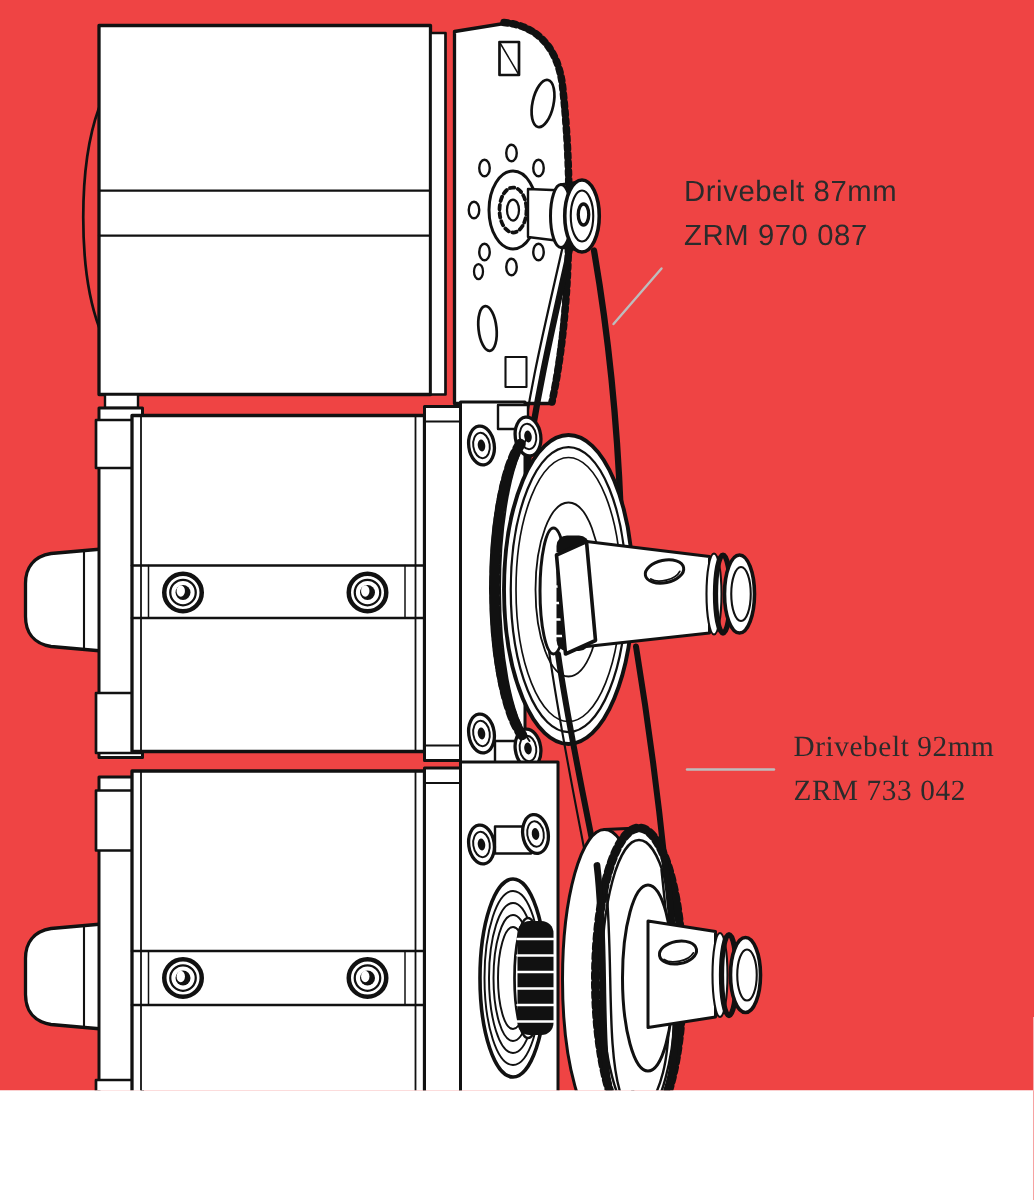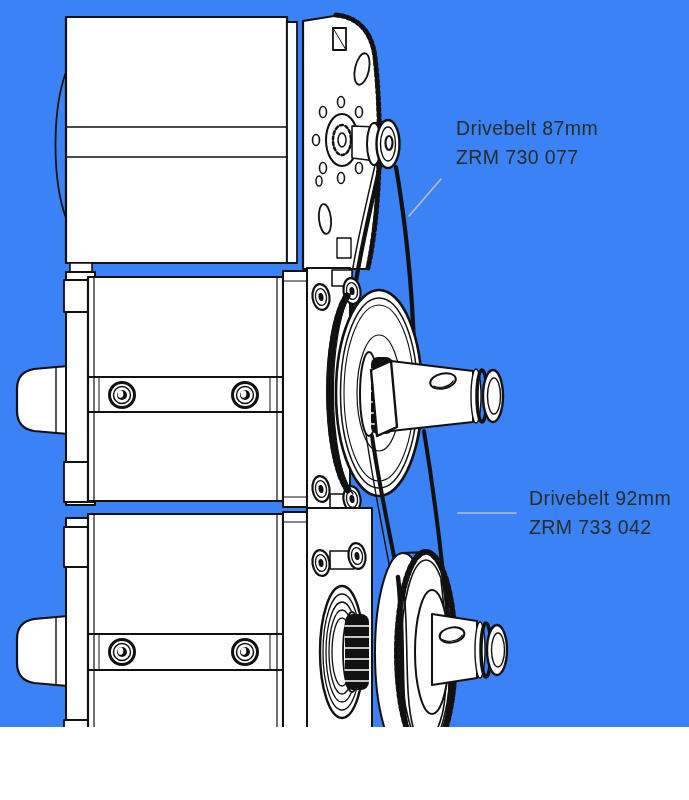--- a/index.html
+++ b/index.html
@@ -1,19 +1,19 @@
 <!DOCTYPE html>
 <html><head>
 <meta charset="utf-8">
 <style>
   html,body{margin:0;padding:0;background:#ffffff;}
   .stage{
     position:relative;
     width:689px;height:727px;
-    background:#3b82f6;
+    background:#ef4444;
     overflow:hidden;
     font-family:"Liberation Sans", sans-serif;
   }
   .stage svg{position:absolute;left:0;top:0;}
   .annotation{
     position:absolute;
     color:#2b2b2b;
     font-size:19.5px;
     line-height:29px;
     letter-spacing:0.4px;
@@ -283,21 +283,21 @@
   </g>
 
   <g>
     <line x1="409" y1="216" x2="441" y2="179" stroke="#bdbdbd" stroke-width="1.6"></line>
     <line x1="458" y1="513" x2="516" y2="513" stroke="#bdbdbd" stroke-width="1.6"></line>
   </g>
 </svg>
 
   <div class="annotation" style="left:456px; top:114px;">
     <div>Drivebelt 87mm</div>
-    <div>ZRM 730 077</div>
+    <div>ZRM 970 087</div>
   </div>
 
-  <div class="annotation" style="left:529px; top:484px;">
+  <div class="annotation" style="left:529px; top:484px;font-family:Liberation Serif, serif;">
     <div>Drivebelt 92mm</div>
     <div>ZRM 733 042</div>
   </div>
 
 </div>
 
 </body></html>

